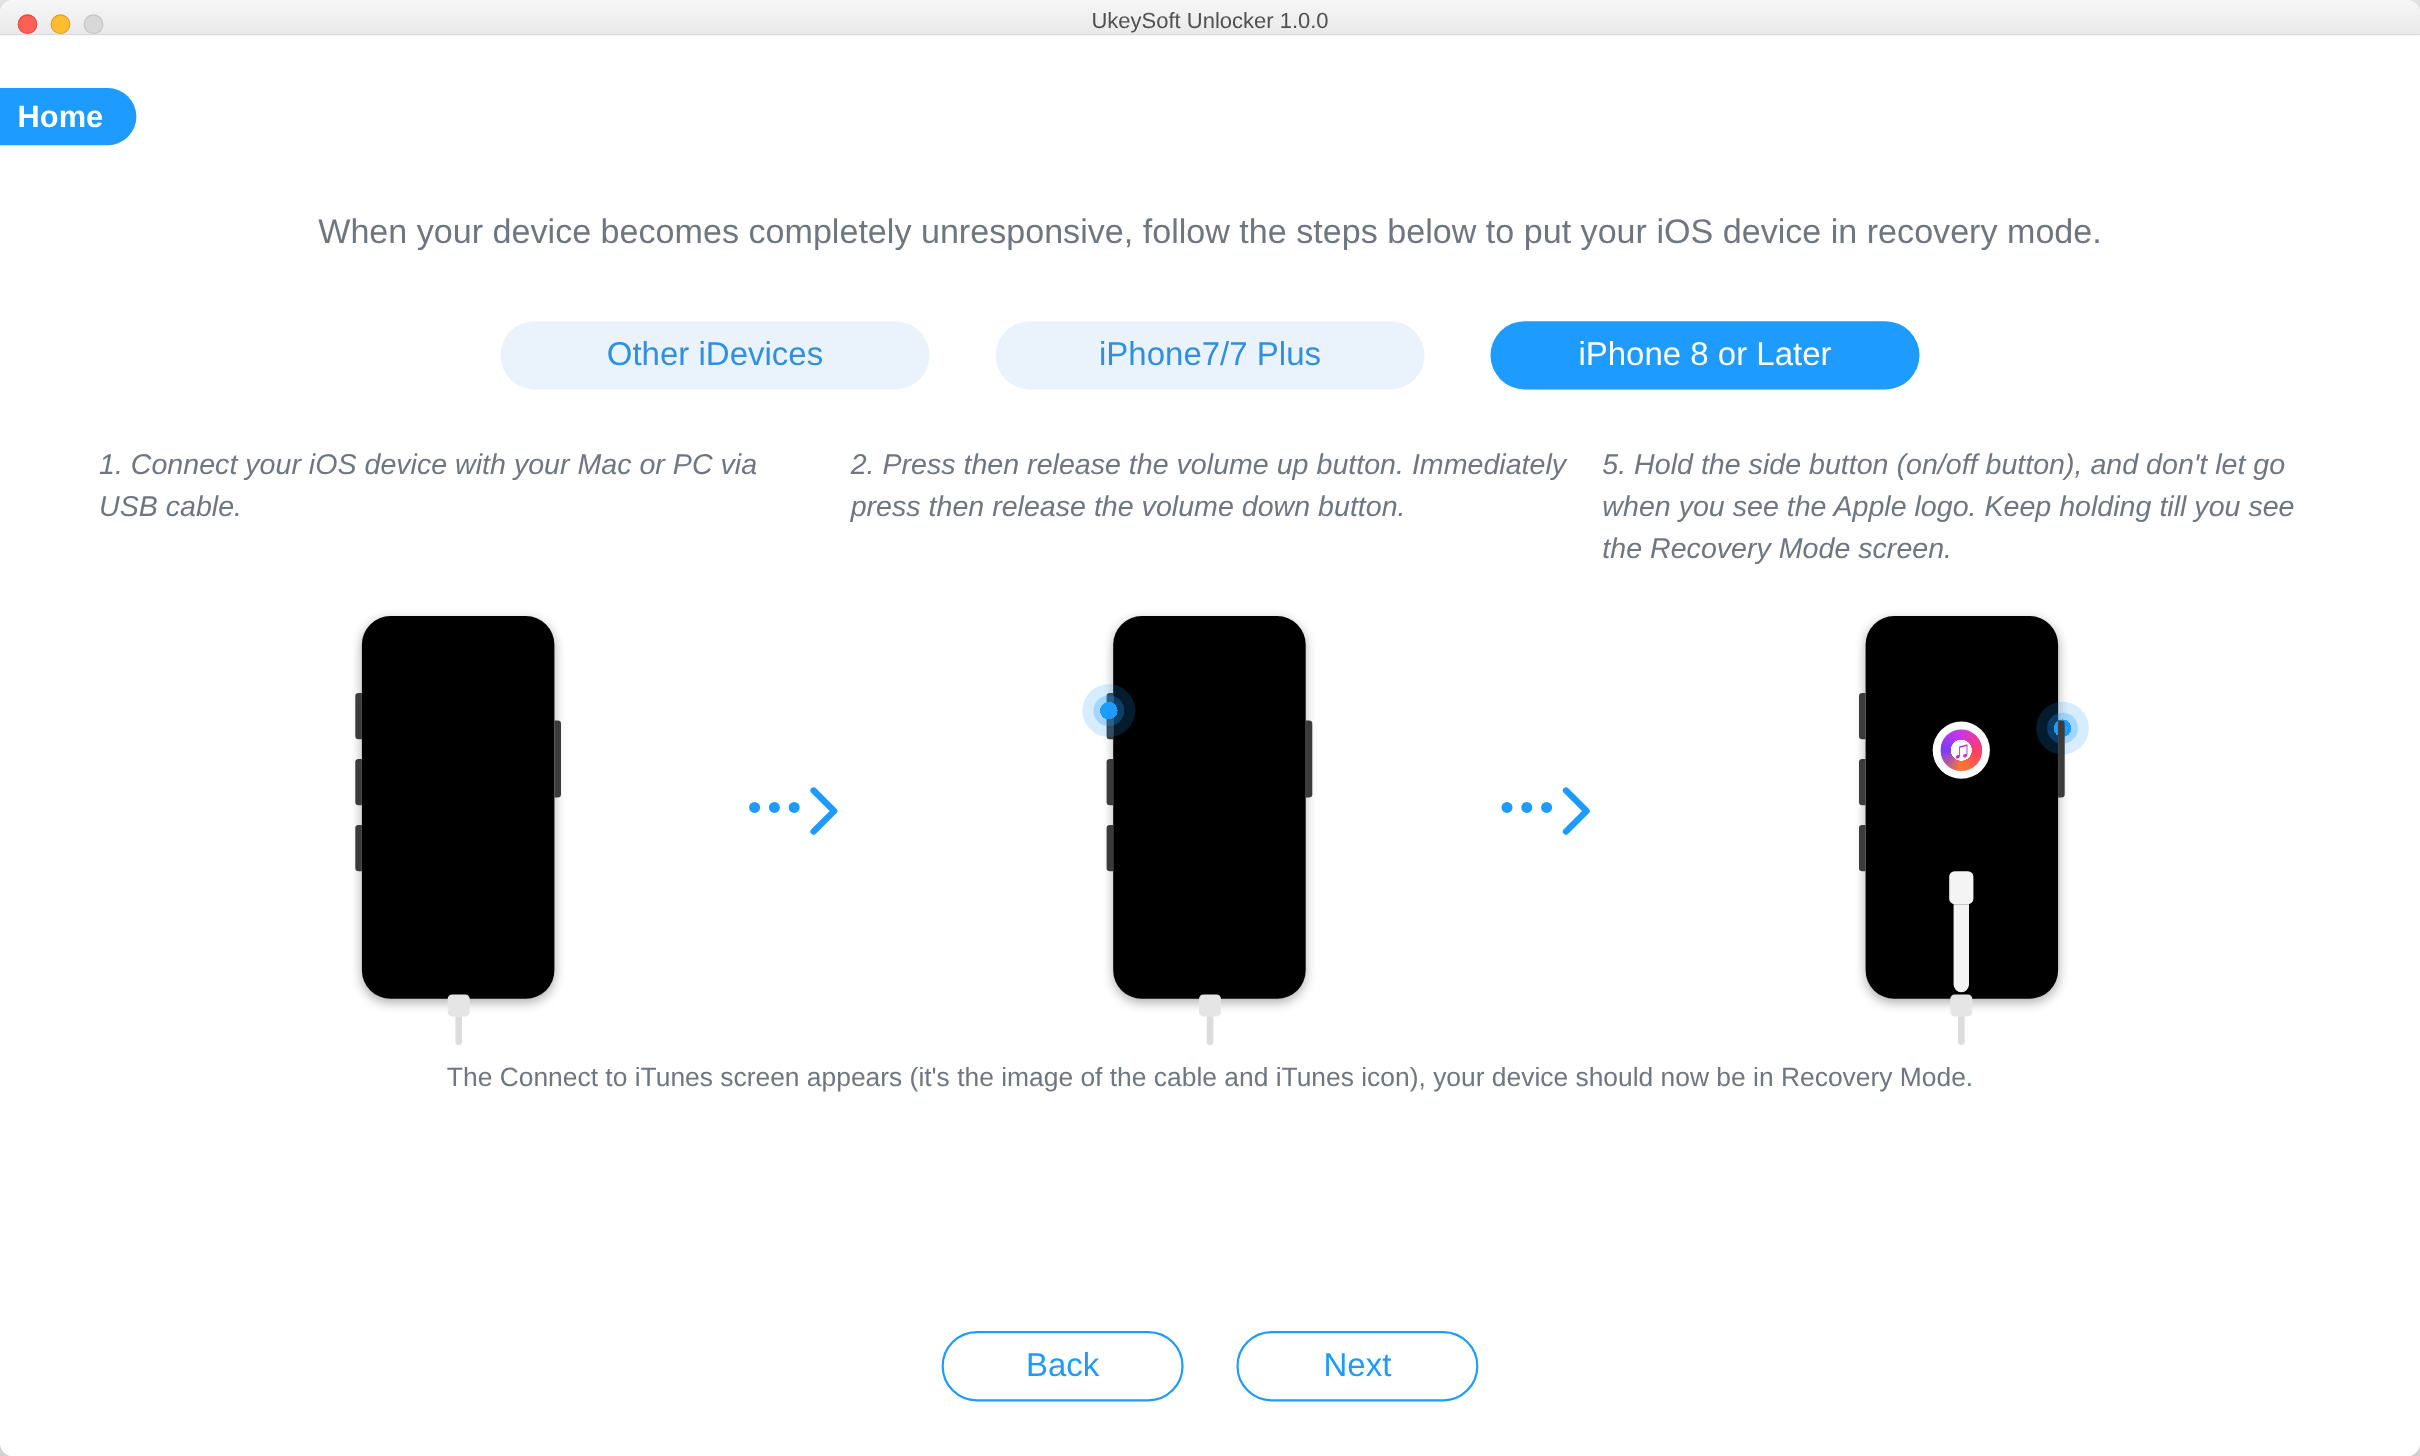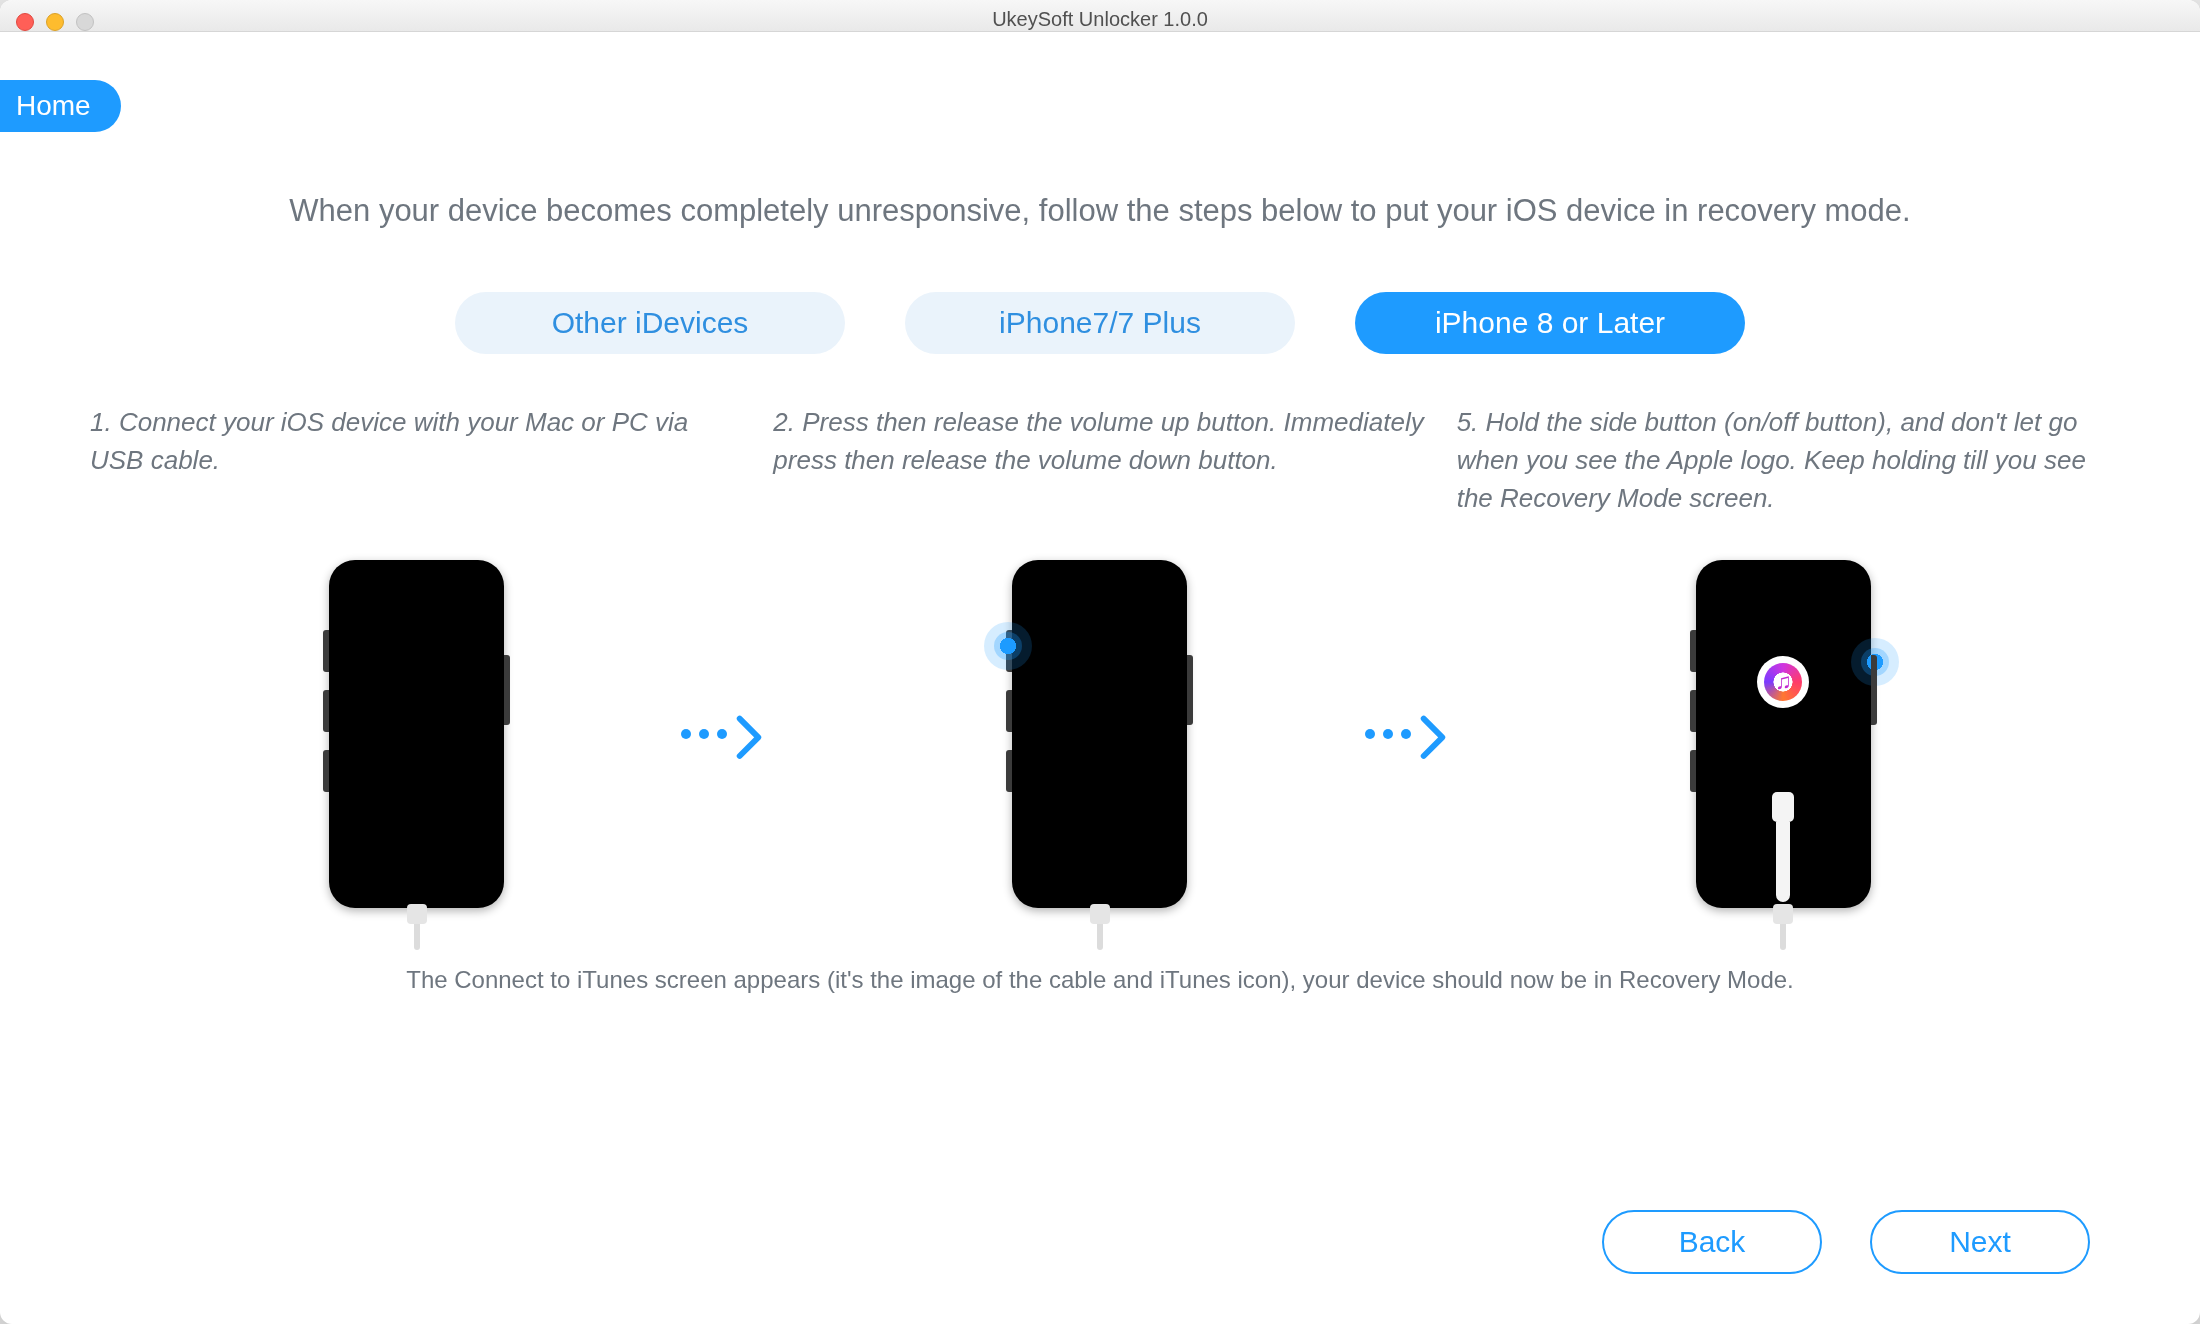--- a/index.html
+++ b/index.html
@@ -30,21 +30,21 @@
   .traffic-lights{position:absolute;left:16px;display:flex;gap:12px;}
   .light{width:18px;height:18px;border-radius:50%;}
   .light.close{background:#ff5f57;border:1px solid #e1483f;}
   .light.min{background:#febc2e;border:1px solid #dba127;}
   .light.max{background:#d8d8d8;border:1px solid #c2c2c2;}
   .title{font-size:20px;color:#505050;}
   
   .home-tab{
     position:absolute;top:80px;left:0;background:var(--accent);color:#fff;
     font-size:28px;padding:10px 30px 10px 16px;border-radius:0 26px 26px 0;
-    font-weight:400;
+    font-weight:700;
   }
   
   .content{padding:120px 90px 40px 90px;}
   .page-title{
     text-align:center;font-size:62px;font-weight:400;color:var(--title-gray);
     margin-top:20px;
   }
   .page-sub{
     text-align:center;font-size:31px;font-weight:400;color:#6e767f;
     margin-top:37px;line-height:1.4;
@@ -124,21 +124,21 @@
     color:#c22bd1;font-size:22px;
   }
 
   .footnote{
     text-align:center;font-size:24px;color:#6e767f;margin-top:52px;
   }
 
   
   .nav-buttons{
     position:absolute;bottom:50px;left:0;right:0;padding:0 110px;
-    display:flex;justify-content:flex-end;gap:48px;
+    display:flex;justify-content:center;gap:48px;
   }
   .btn-pill{
     width:220px;height:64px;border:2px solid var(--border-blue);color:var(--accent);
     border-radius:34px;display:flex;align-items:center;justify-content:center;font-size:30px;background:#fff;
   }
 </style>
 </head>
 <body>
 
 <div class="window">

